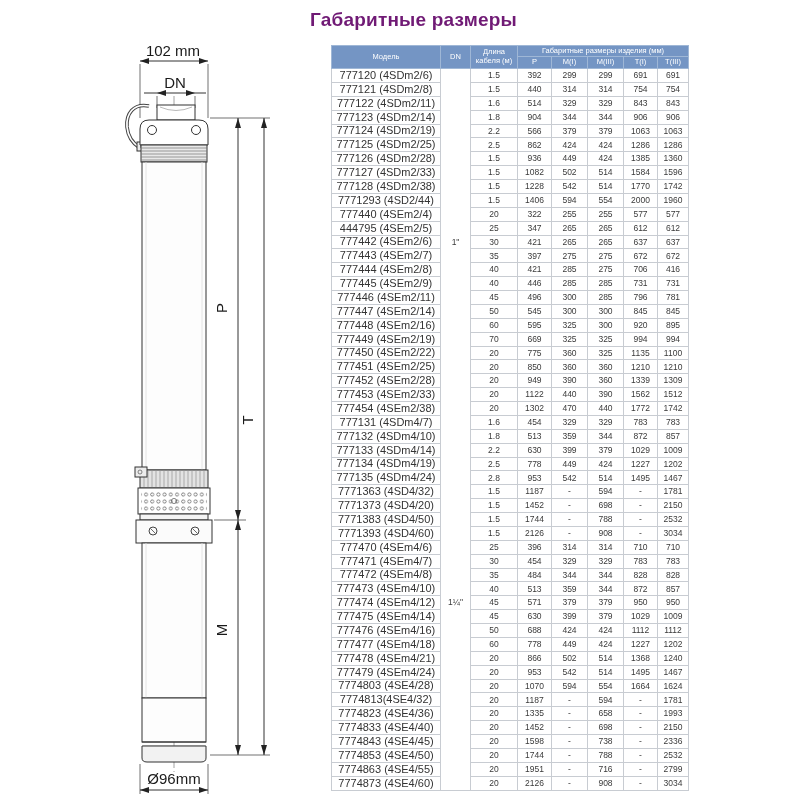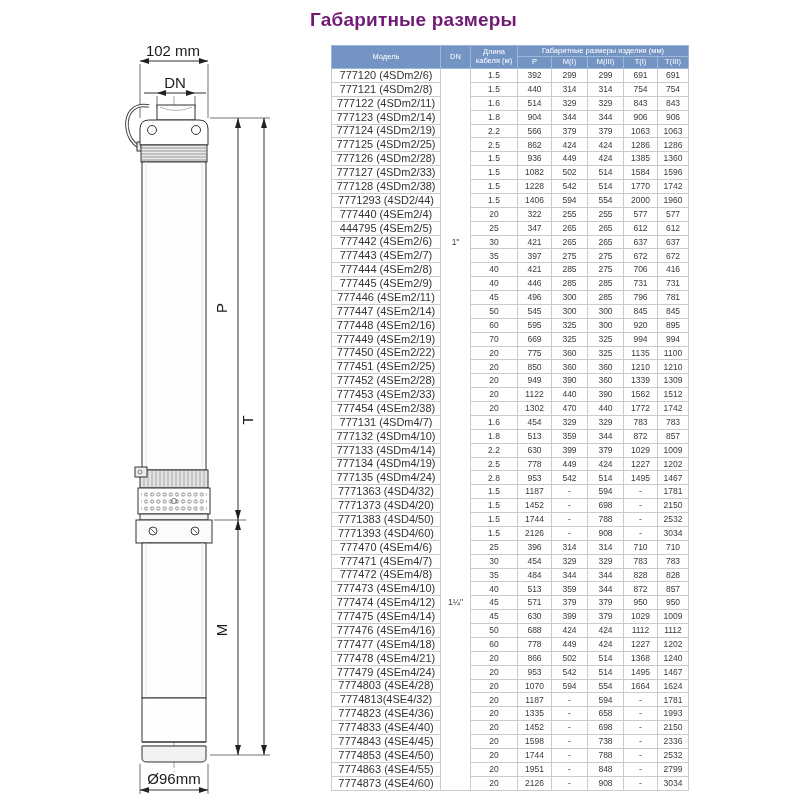--- a/index.html
+++ b/index.html
@@ -618,21 +618,21 @@
           <td>-</td>
           <td>788</td>
           <td>-</td>
           <td>2532</td>
         </tr>
         <tr>
           <td class="model">7774863 (4SE4/55)</td>
           <td>20</td>
           <td>1951</td>
           <td>-</td>
-          <td>848</td>
+          <td>716</td>
           <td>-</td>
           <td>2799</td>
         </tr>
         <tr>
           <td class="model">7774873 (4SE4/60)</td>
           <td>20</td>
           <td>2126</td>
           <td>-</td>
           <td>908</td>
           <td>-</td>

